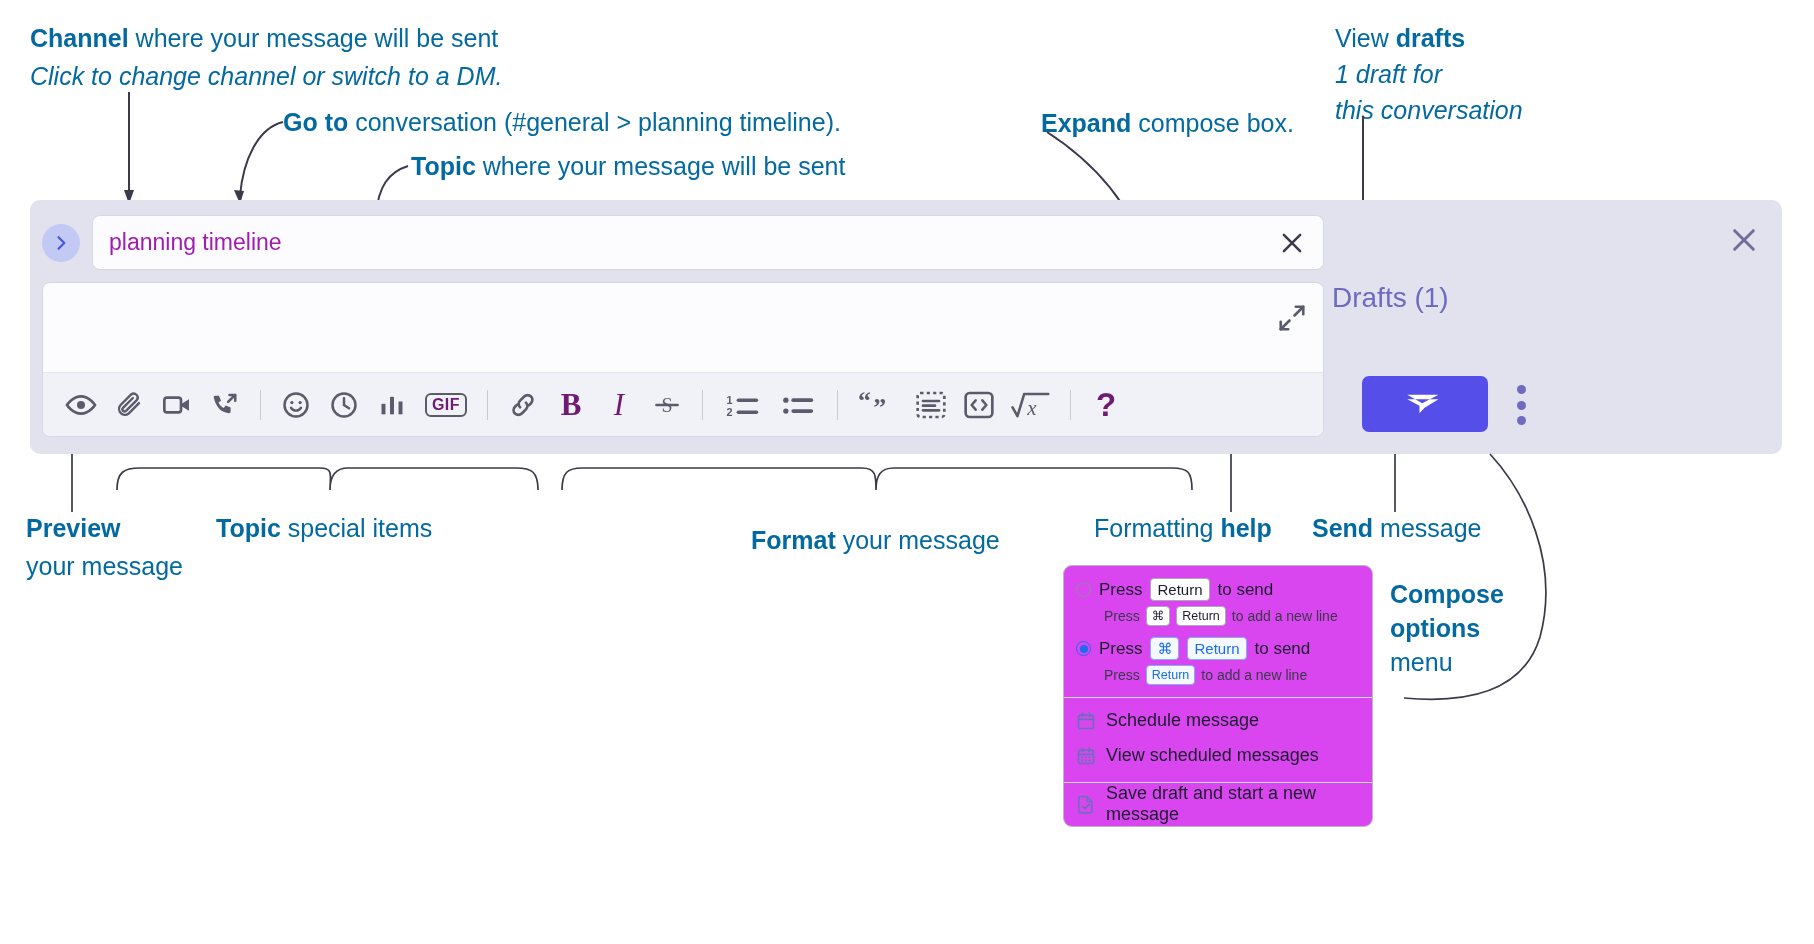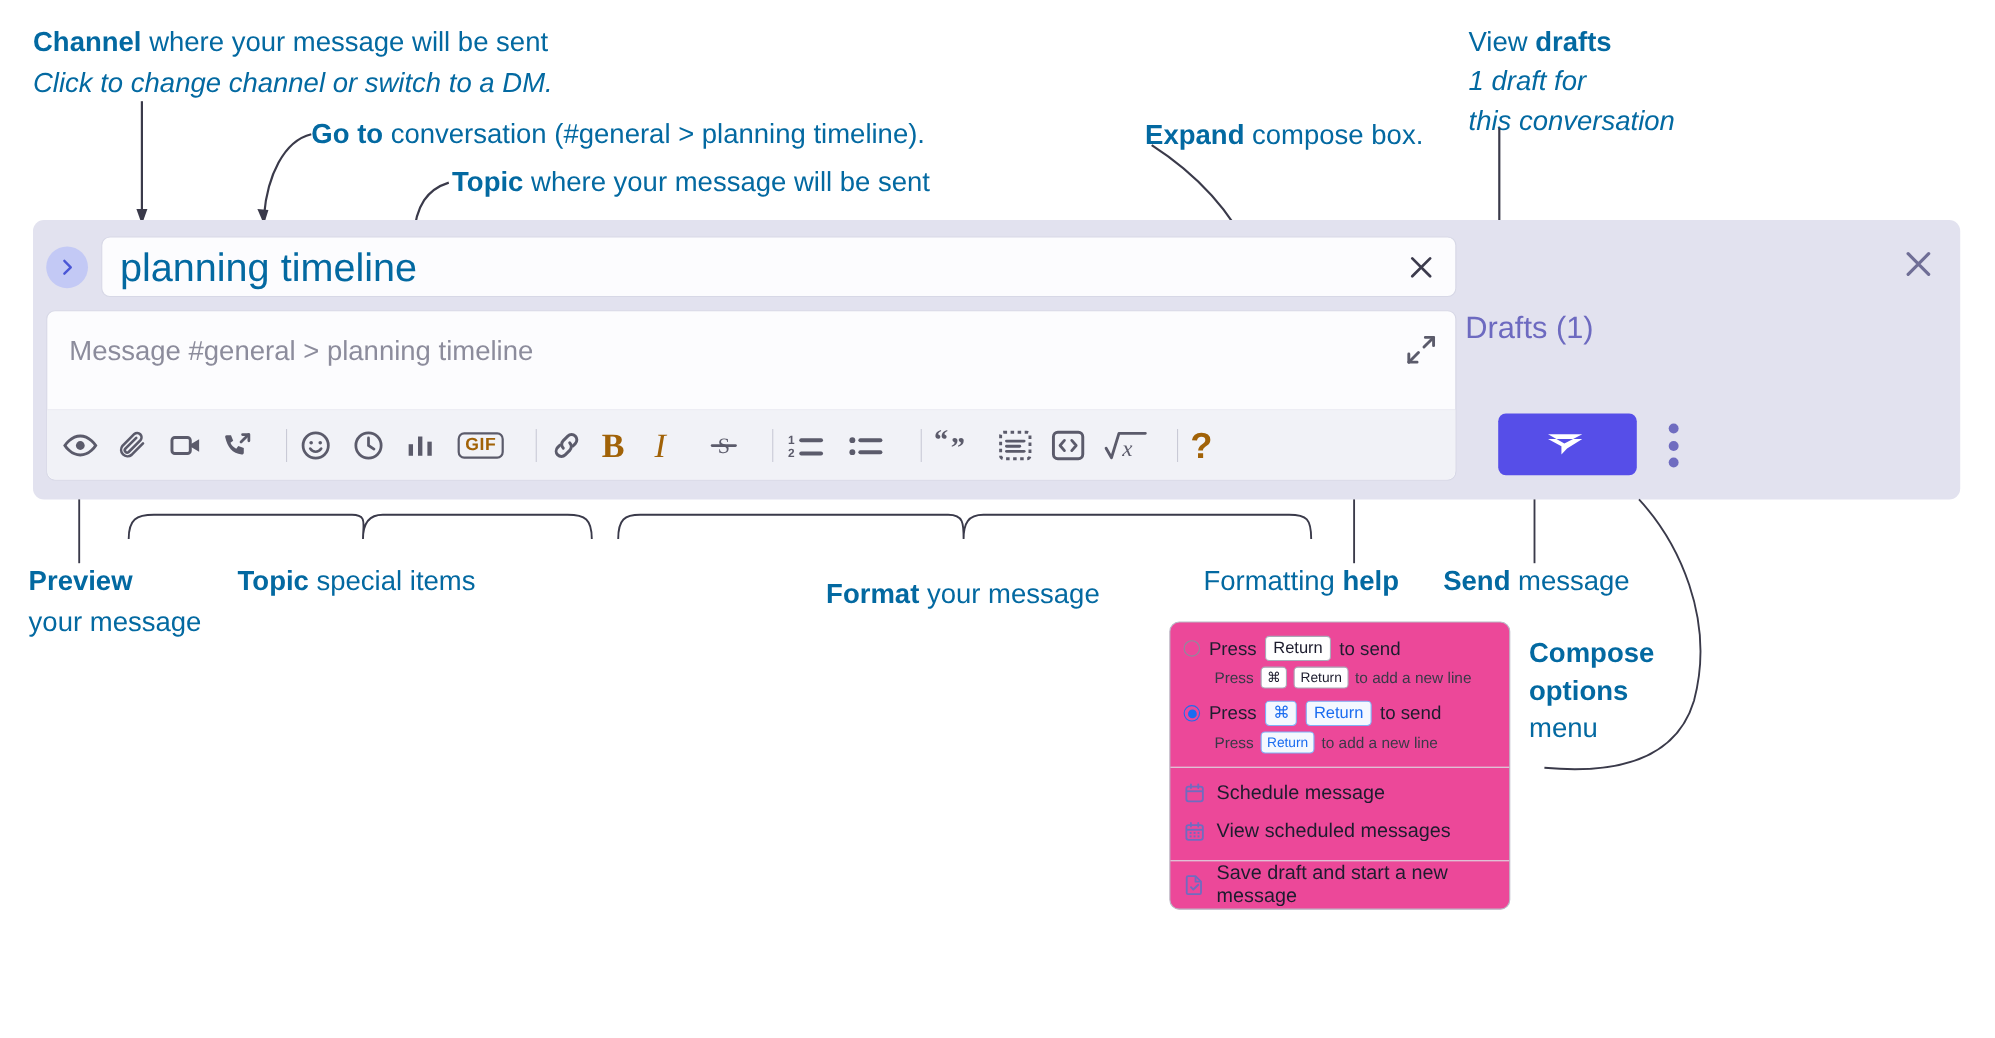--- a/index.html
+++ b/index.html
@@ -31,40 +31,40 @@
   }
   #channel-name{font-size:27px;color:#151423;letter-spacing:-.2px;}
   #go-btn{
     width:38px;height:38px;border-radius:50%;background:#c3c9f5;
     display:flex;align-items:center;justify-content:center;flex:none;
   }
   #topic-field{
     flex:1;height:55px;background:#fcfcfe;border:1px solid #d7d8e6;border-radius:8px;
     display:flex;align-items:center;padding:0 14px 0 16px;box-sizing:border-box;
   }
-  #topic-value{font-size:36px;color:#0369a1;flex:1;}
+  #topic-value{font-size:23px;color:#a21caf;flex:1;}
   #topic-clear{width:34px;height:34px;flex:none;display:flex;align-items:center;justify-content:center;}
 
   #message-box{
     margin-top:11px;background:#fcfcfe;border:1px solid #d7d8e6;border-radius:8px;
     height:155px;position:relative;box-sizing:border-box;
   }
   #message-placeholder{
     position:absolute;left:20px;top:22px;font-size:25px;color:#8c8c9c;
   }
   #expand-btn{position:absolute;right:16px;top:20px;width:30px;height:30px;}
 
   #toolbar{
     position:absolute;left:0;right:0;bottom:0;height:64px;
     background:#f1f2f7;border-top:1px solid #e4e5ee;border-radius:0 0 8px 8px;
     display:flex;align-items:center;padding:0 14px;box-sizing:border-box;gap:0;
   }
   .tb{
-    width:48px;height:48px;display:flex;align-items:center;justify-content:flex-start;flex:none;
-    color:#a16207;
+    width:48px;height:48px;display:flex;align-items:center;justify-content:center;flex:none;
+    color:#701a75;
   }
   .tb-sep{width:1px;height:30px;background:#c9cad6;margin:0 11px;flex:none;}
   .gifbox{
     border:2.5px solid #5b5b6b;border-radius:6px;font-size:16px;font-weight:700;
     letter-spacing:.5px;padding:2px 5px;line-height:1;
   }
   .bold-g{font-size:31px;font-weight:700;font-family:"Liberation Serif",serif;}
   .ital-g{font-size:31px;font-style:italic;font-family:"Liberation Serif",serif;}
   .q-g{font-size:33px;font-weight:700;}
 
@@ -75,21 +75,21 @@
   #kebab{position:absolute;left:1478px;top:185px;width:26px;height:40px;
          display:flex;flex-direction:column;align-items:center;justify-content:space-between;}
   .kdot{width:9px;height:9px;border-radius:50%;background:#6f6cc0;}
   #drafts-link{
     position:absolute;left:1302px;top:82px;font-size:28px;color:#6d6ac0;
   }
   #panel-close{position:absolute;right:22px;top:24px;width:32px;height:32px;}
 
   
   #options-menu{
-    left:1063px;top:565px;width:310px;background:#ec4899;border:1px solid #b9b9c6;
+    left:1063px;top:565px;width:310px;background:#d946ef;border:1px solid #b9b9c6;
     border-radius:9px;box-sizing:border-box;padding:10px 0 0 0;
   }
   .opt-row{display:flex;align-items:center;gap:8px;padding:0 12px;height:27px;font-size:17px;color:#1d1c2e;}
   .opt-sub{display:flex;align-items:center;gap:6px;padding:0 12px 0 40px;height:26px;font-size:14px;color:#3a3948;}
   .radio{width:15px;height:15px;border-radius:50%;border:1.6px solid #8c8c9c;box-sizing:border-box;flex:none;
          display:flex;align-items:center;justify-content:center;}
   .radio.sel{border-color:#1b6cf0;}
   .radio.sel::after{content:"";width:8px;height:8px;border-radius:50%;background:#1b6cf0;}
   .key{border:1px solid #a9a9b8;border-radius:4px;padding:1px 6px;font-size:15px;color:#1d1c2e;line-height:1.3;background:#fff;}
   .key.sm{font-size:12.5px;padding:1px 5px;}
@@ -160,21 +160,20 @@
         <span id="topic-value">planning timeline</span>
         <span id="topic-clear">
           <svg width="30" height="30" viewBox="0 0 24 24">
               <path d="M5.5 5.5l13 13M18.5 5.5l-13 13" stroke="#3c3b4d" stroke-width="2" stroke-linecap="round"></path>
             </svg>
         </span>
       </div>
     </div>
 
     <div id="message-box">
-      <div id="message-placeholder">Message #general &gt; planning timeline</div>
 
       <span id="expand-btn">
         <svg width="30" height="30" viewBox="0 0 24 24">
           <g stroke="#5b5b6b" stroke-width="2.1" fill="none" stroke-linecap="round" stroke-linejoin="round">
             <path d="M21 3l-7 7"></path>
               <path d="M15 3h6v6"></path>
             <path d="M3 21l7-7"></path>
               <path d="M9 21H3v-6"></path>
           </g>
         </svg>

